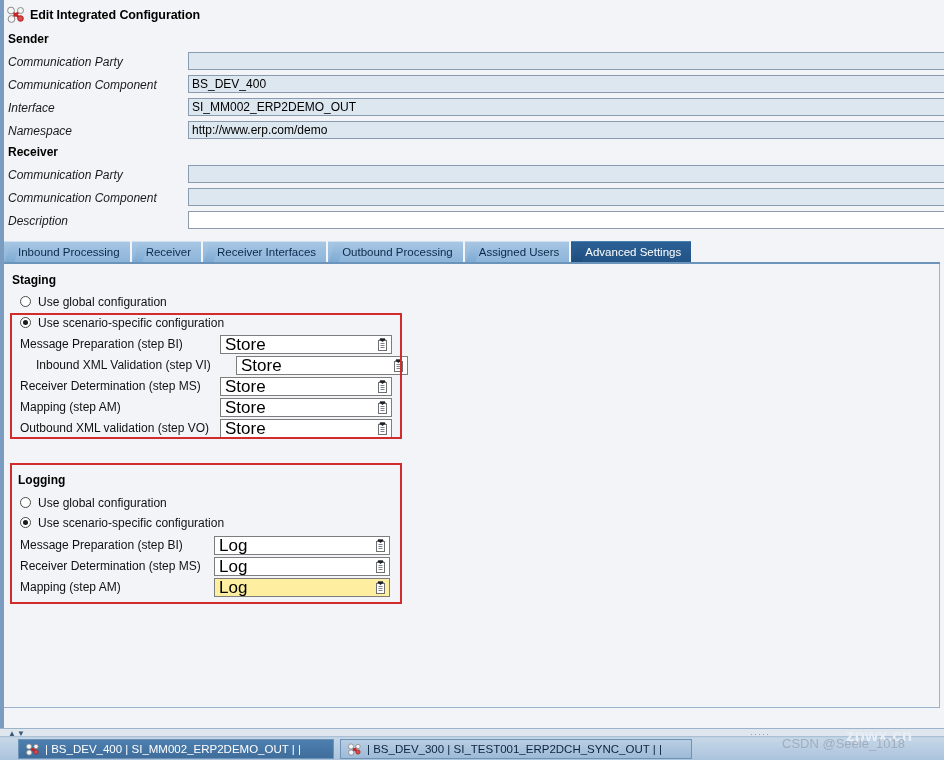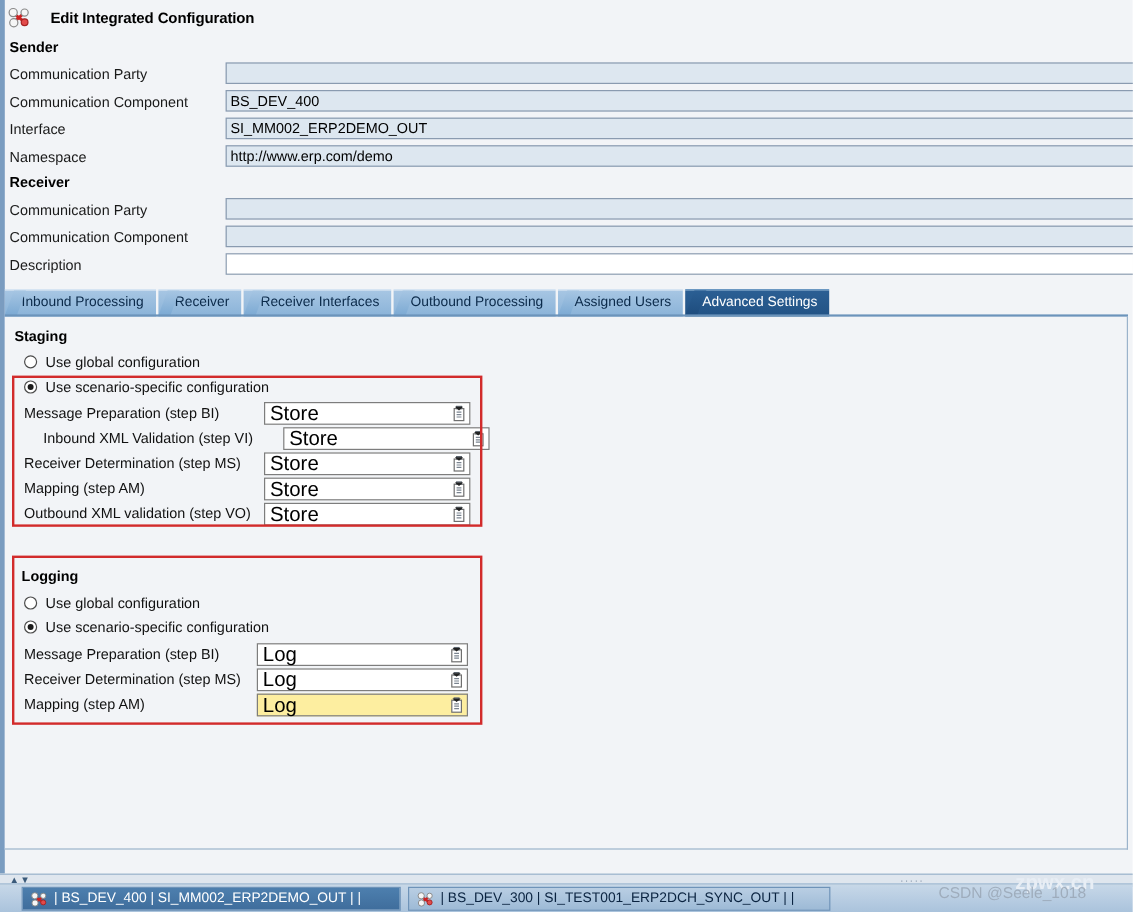--- a/index.html
+++ b/index.html
@@ -18,39 +18,40 @@
   
   .left-strip {
     position: absolute; left: 0; top: 0;
     width: 4px; height: 728px;
     background: #7a9cc0;
   }
 
   
   .title-row {
     position: absolute; left: 6px; top: 6px;
-    display: flex; align-items: center; gap: 16px;
+    display: flex; align-items: center; gap: 4px;
   }
   .title-icon { width: 20px; height: 18px; display: block; }
   .title-text {
     font-size: 12.5px; font-weight: bold; color: #000;
     letter-spacing: -0.1px;
   }
 
   .section-head {
     position: absolute; left: 8px;
     font-size: 12px; font-weight: bold; color: #000;
   }
 
   
   .frow { position: absolute; left: 8px; height: 20px; }
   .flabel {
     position: absolute; left: 0; top: 0;
     font-size: 12px; color: #1a1a1a; white-space: nowrap;
     line-height: 20px;
+    font-style: italic;
   }
   .finput {
     position: absolute; top: 0;
     left: 168px; width: 768px; height: 18px;
     box-sizing: border-box;
     border: 1px solid #8a9bb0;
     background: #dde7f0;
     font-family: "Liberation Sans", sans-serif;
     font-size: 12px; color: #000;
     padding: 0 3px; line-height: 16px; margin-left: 12px;

